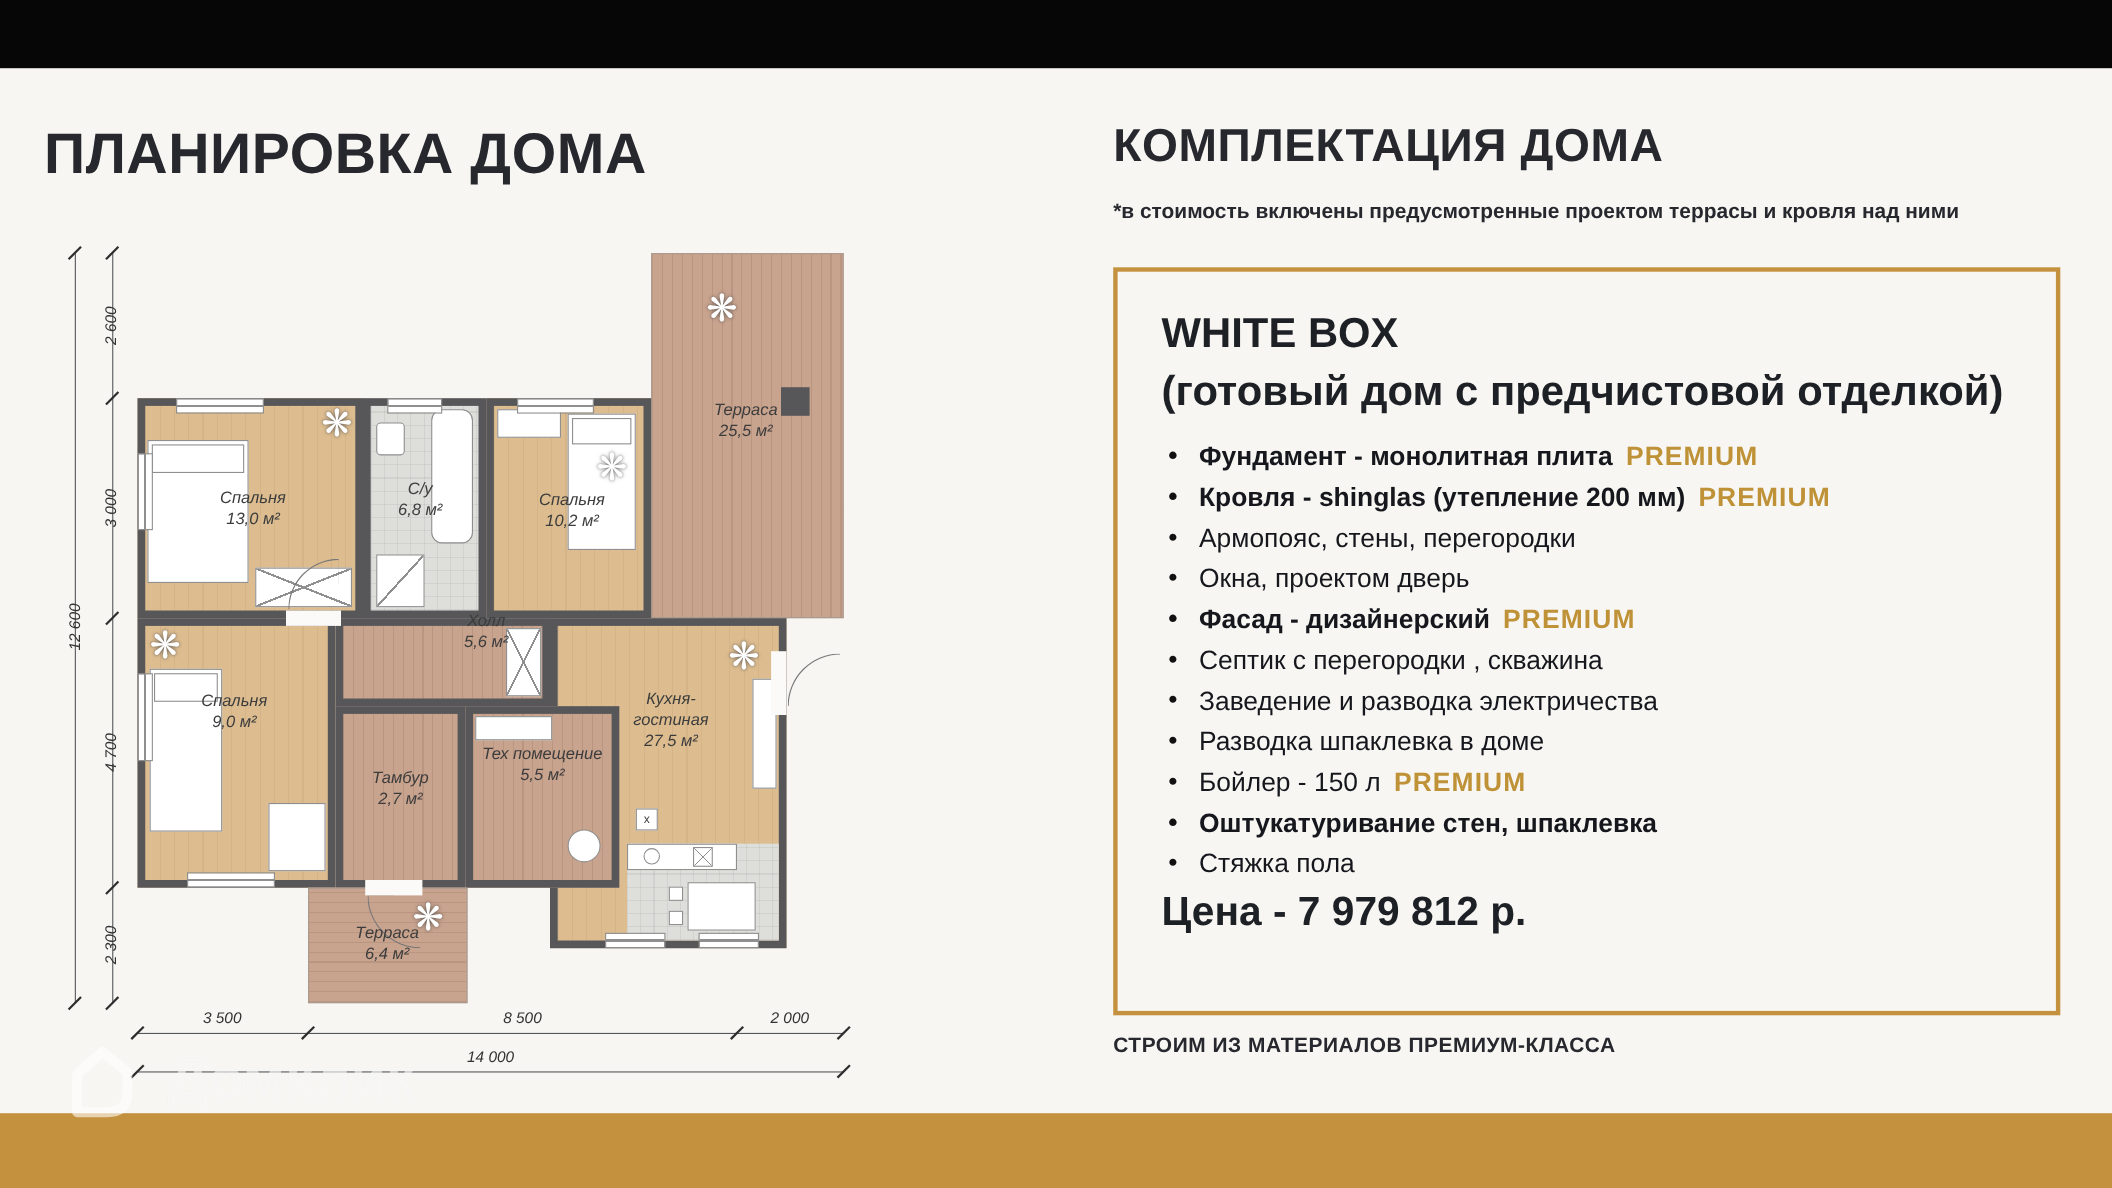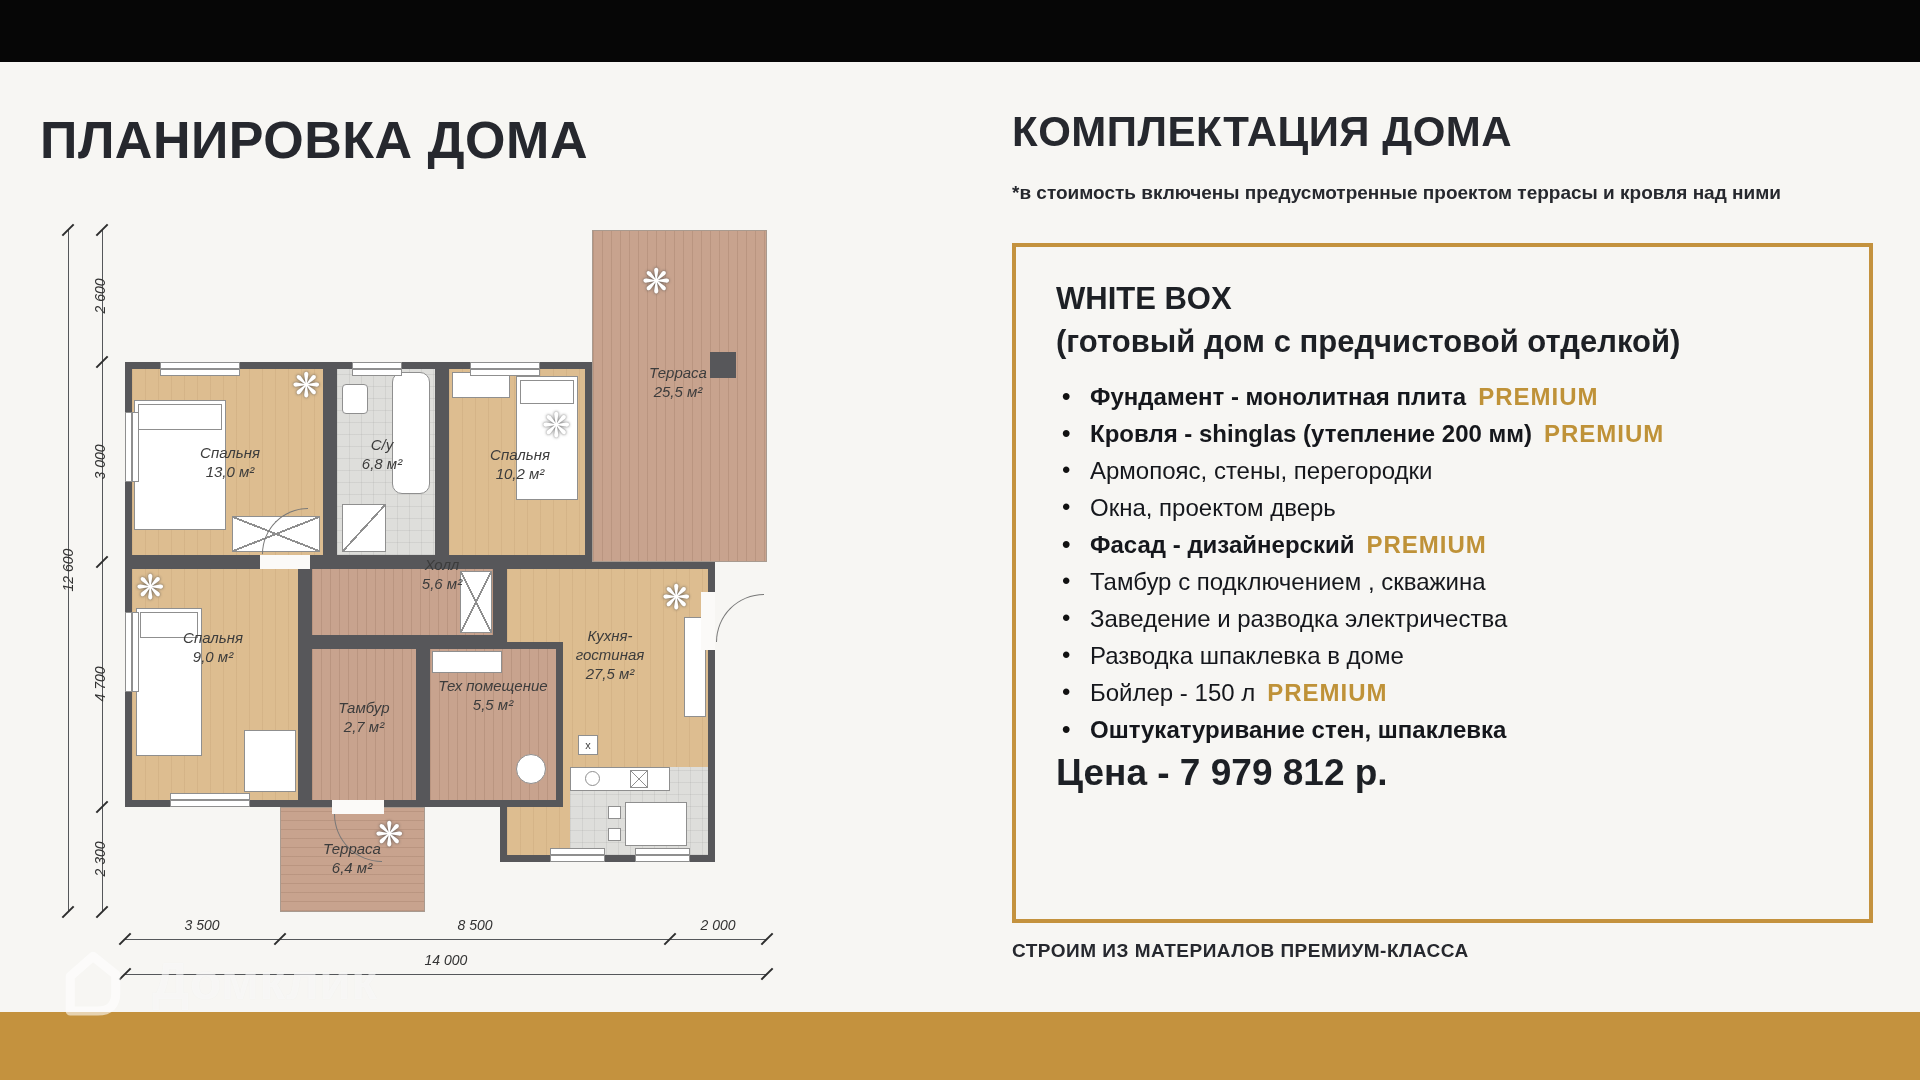--- a/index.html
+++ b/index.html
@@ -52,21 +52,21 @@
   .dim-label { position:absolute; font-style:italic; font-size:14px; color:#333; width:64px; text-align:center; }
   .dim-label.vert { transform:rotate(-90deg); }
   .marker-x { position:absolute; width:20px; height:20px; border:1px solid #8f8f8f; background:#fff;
               font-size:11px; color:#444; text-align:center; line-height:18px; }
 
   
   #kit-title { left:1012px; top:108px; font-size:42px; font-weight:800; color:#26282e; letter-spacing:.5px; }
   #kit-subtitle { left:1012px; top:182px; font-size:19px; font-weight:700; color:#26282e; }
 
   #kit-box { left:1012px; top:243px; width:861px; height:680px; border:4px solid #c4923e; padding:30px 40px; }
-  #kit-heading { font-size:31px; font-weight:800; color:#1d2025; line-height:1.4; margin-bottom:18px; }
+  #kit-heading { font-size:38px; font-weight:800; color:#1d2025; line-height:1.4; margin-bottom:18px; }
   #kit-list { list-style:none; }
   .kit-item { position:relative; padding-left:34px; font-size:24px; line-height:30px; margin-bottom:7px;
               color:#15171c; max-width:700px; }
   .kit-item::before { content:"•"; position:absolute; left:6px; top:-1px; font-size:24px; color:#111; }
   .kit-item:nth-child(1), .kit-item:nth-child(2), .kit-item:nth-child(5), .kit-item:nth-child(10) { font-weight:700; }
   .kit-item.narrow { max-width:560px; }
   .premium { font-weight:700; color:#bf9238; letter-spacing:1px; margin-left:12px; }
   .premium:empty { margin-left:0; }
   #kit-price { font-size:37px; font-weight:800; color:#1d2025; }
   #kit-footer { left:1012px; top:940px; font-size:19px; font-weight:800; color:#26282e; letter-spacing:.5px; }
@@ -221,25 +221,26 @@
   <div id="kit-heading">
     <span>WHITE BOX</span><br>
     <span>(готовый дом с предчистовой отделкой)</span>
   </div>
   <ul id="kit-list">
     <li class="kit-item"><span>Фундамент - монолитная плита</span><span class="premium">PREMIUM</span></li>
     <li class="kit-item"><span>Кровля - shinglas (утепление 200 мм)</span><span class="premium">PREMIUM</span></li>
     <li class="kit-item"><span>Армопояс, стены, перегородки</span><span class="premium"></span></li>
     <li class="kit-item"><span>Окна, проектом дверь</span><span class="premium"></span></li>
     <li class="kit-item"><span>Фасад - дизайнерский</span><span class="premium">PREMIUM</span></li>
-    <li class="kit-item"><span>Тамбур с подключением , скважина</span><span class="premium"></span></li>
+    <li class="kit-item"><span>Септик с перегородки , скважина</span><span class="premium"></span></li>
     <li class="kit-item"><span>Заведение и разводка электричества</span><span class="premium"></span></li>
     <li class="kit-item"><span>Разводка шпаклевка в доме</span><span class="premium"></span></li>
     <li class="kit-item"><span>Бойлер - 150 л</span><span class="premium">PREMIUM</span></li>
     <li class="kit-item"><span>Оштукатуривание стен, шпаклевка</span><span class="premium"></span></li>
+    <li class="kit-item"><span>Стяжка пола</span><span class="premium"></span></li>
   </ul>
   <div id="kit-price">Цена - 7 979 812 р.</div>
 </div>
 
 <div class="abs" id="kit-footer">СТРОИМ ИЗ МАТЕРИАЛОВ ПРЕМИУМ-КЛАССА</div>
 
 <div class="abs" id="watermark">
   <svg width="82" height="82" viewBox="0 0 90 90" fill="none">
     <path d="M20 78 V40 L45 18 L70 38 V58 Q70 78 50 78 Z" stroke="rgba(255,255,255,0.6)" stroke-width="10" stroke-linejoin="round"></path>
   </svg>

